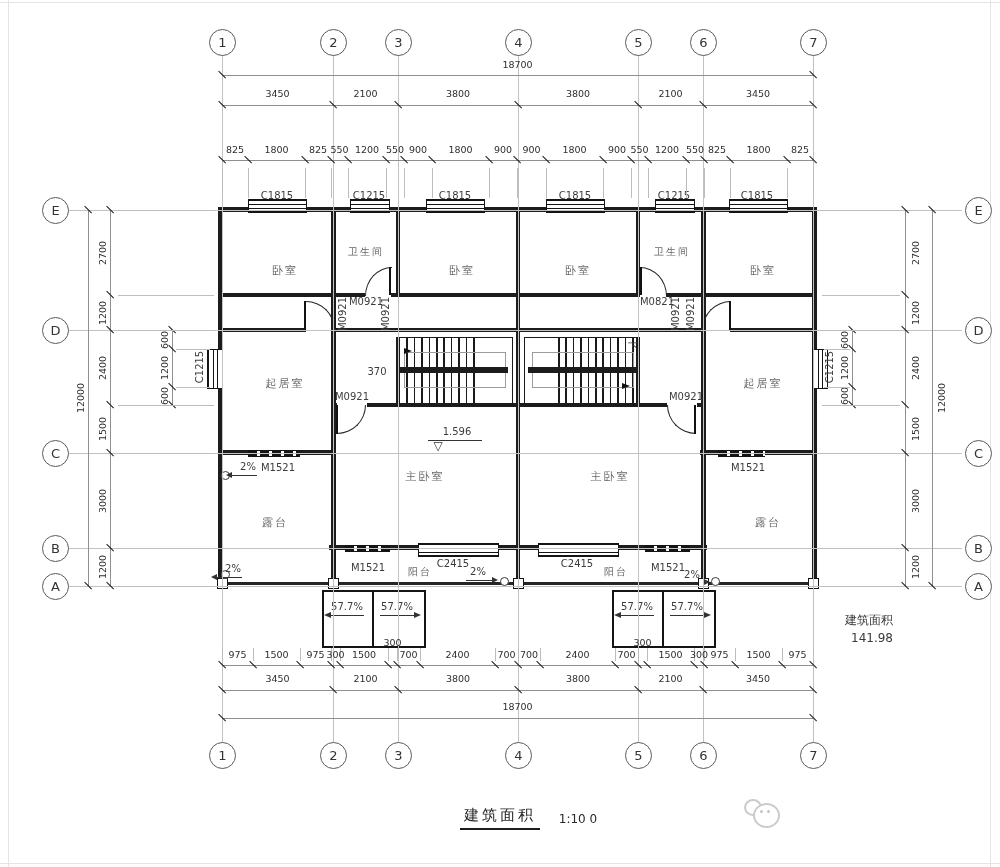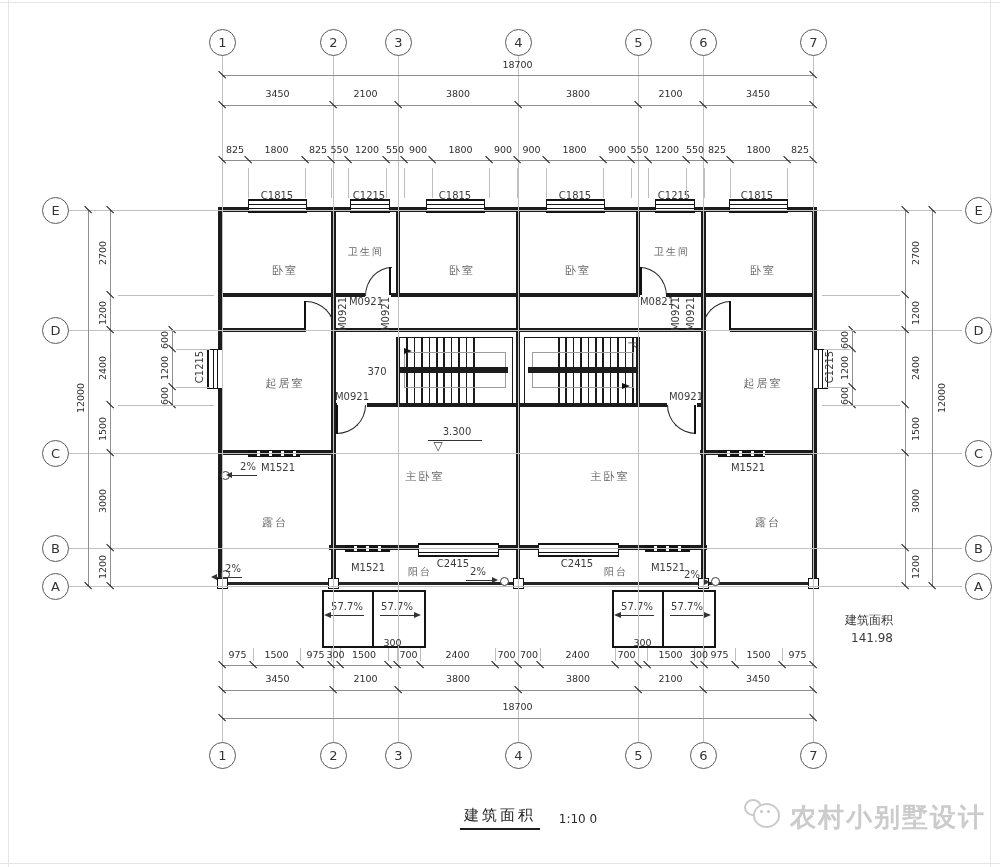--- a/index.html
+++ b/index.html
@@ -191,21 +191,21 @@
   <span class="lbl" style="left:657px;top:301px;">M0821</span>
   <span class="lbl vlbl" style="left:675px;top:314px;">M0921</span>
   <span class="lbl vlbl" style="left:690px;top:314px;">M0921</span>
   <span class="lbl" style="left:352px;top:396px;">M0921</span>
   <span class="lbl" style="left:686px;top:396px;">M0921</span>
   <span class="lbl" style="left:278px;top:467px;">M1521</span>
   <span class="lbl" style="left:748px;top:467px;">M1521</span>
   <span class="lbl" style="left:368px;top:567px;">M1521</span>
   <span class="lbl" style="left:668px;top:567px;">M1521</span>
 
-  <span class="lbl" style="left:457px;top:431px;">3.300</span>
+  <span class="lbl" style="left:457px;top:431px;">1.596</span>
   <div class="uline" style="left:428px;top:440px;width:54px;"></div>
   <span class="lvl-tri" style="left:438px;top:446px;">▽</span>
   <span class="lbl" style="left:377px;top:371px;">370</span>
   <span class="lbl" style="left:633px;top:347px;">下</span>
   <span class="lbl" style="left:248px;top:466px;">2%</span>
   <div class="uline" style="left:231px;top:475px;width:26px;"></div>
   <div class="tri" style="left:226px;top:472px;border-top:3px solid transparent;border-bottom:3px solid transparent;border-right:6px solid #333;"></div>
   <span class="lbl" style="left:233px;top:568px;">2%</span>
   <div class="uline" style="left:216px;top:577px;width:26px;"></div>
   <div class="tri" style="left:211px;top:574px;border-top:3px solid transparent;border-bottom:3px solid transparent;border-right:6px solid #333;"></div>
@@ -216,21 +216,20 @@
   <div class="tri" style="left:704px;top:579px;border-top:3px solid transparent;border-bottom:3px solid transparent;border-left:6px solid #333;"></div>
 
   <span id="area-label" style="left:845px;top:612px;">建筑面积</span>
   <span id="area-value" style="left:851px;top:631px;">141.98</span>
   <span id="title-text" style="left:500px;top:818px;">建筑面积</span>
   <span id="scale-text" style="left:578px;top:819px;">1:10 0</span>
   <div class="wm-c" style="left:744px;top:799px;width:14px;height:13px;"></div>
   <div class="wm-c" style="left:753px;top:803px;width:23px;height:21px;"></div>
   <div class="wm-dot" style="left:760px;top:810px;"></div>
   <div class="wm-dot" style="left:767px;top:810px;"></div>
-  <span id="wm-text" style="left:790px;top:800px;">农村小别墅设计</span>
 
 <div class="gl" style="left: 222px; top: 55px; width: 1px; height: 690px;"></div>
     <div class="gl" style="left: 333px; top: 55px; width: 1px; height: 690px;"></div>
     <div class="gl" style="left: 398px; top: 55px; width: 1px; height: 690px;"></div>
     <div class="gl" style="left: 518px; top: 55px; width: 1px; height: 690px;"></div>
     <div class="gl" style="left: 638px; top: 55px; width: 1px; height: 690px;"></div>
     <div class="gl" style="left: 703px; top: 55px; width: 1px; height: 690px;"></div>
     <div class="gl" style="left: 813px; top: 55px; width: 1px; height: 690px;"></div>
     <div class="gl" style="left: 68px; top: 210px; width: 894px; height: 1px;"></div>
     <div class="gl" style="left: 68px; top: 330px; width: 894px; height: 1px;"></div>

